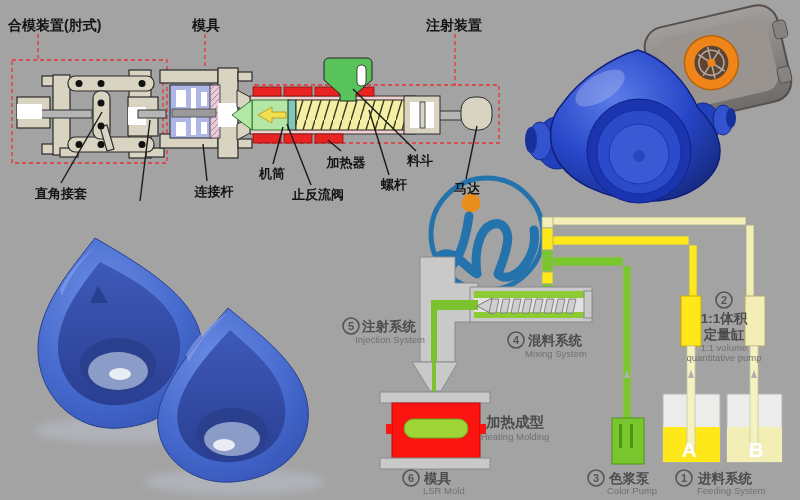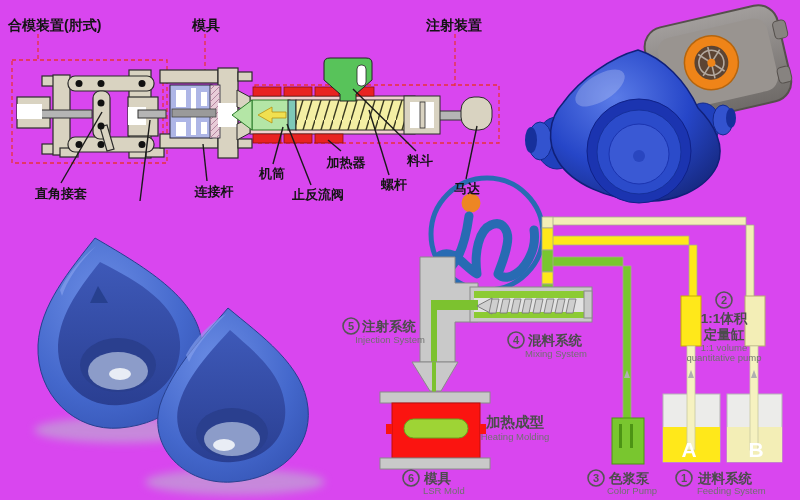--- a/index.html
+++ b/index.html
@@ -1,16 +1,16 @@
 <!DOCTYPE html>
 <html><head>
 <meta charset="utf-8">
 <style>
   html,body{margin:0;padding:0;background:#fff;}
-  #stage{position:relative;width:800px;height:500px;background:#d946ef;overflow:hidden;
+  #stage{position:relative;width:800px;height:500px;background:#a3a3a3;overflow:hidden;
          font-family:"Liberation Sans",sans-serif;}
   svg text{font-family:"Liberation Sans",sans-serif;}
   .zh-big{font-size:14px;font-weight:bold;fill:#141414;}
   .zh-part{font-size:13px;font-weight:bold;fill:#141414;}
   .lsr-zh{font-size:13.5px;font-weight:bold;fill:#4c4c4c;}
   .lsr-en{font-size:9.5px;fill:#707070;}
   .lsr-num{font-size:11px;font-weight:bold;fill:#555;}
   .cont-letter{font-size:21px;font-weight:bold;fill:#ffffff;}
 </style>
 </head>

